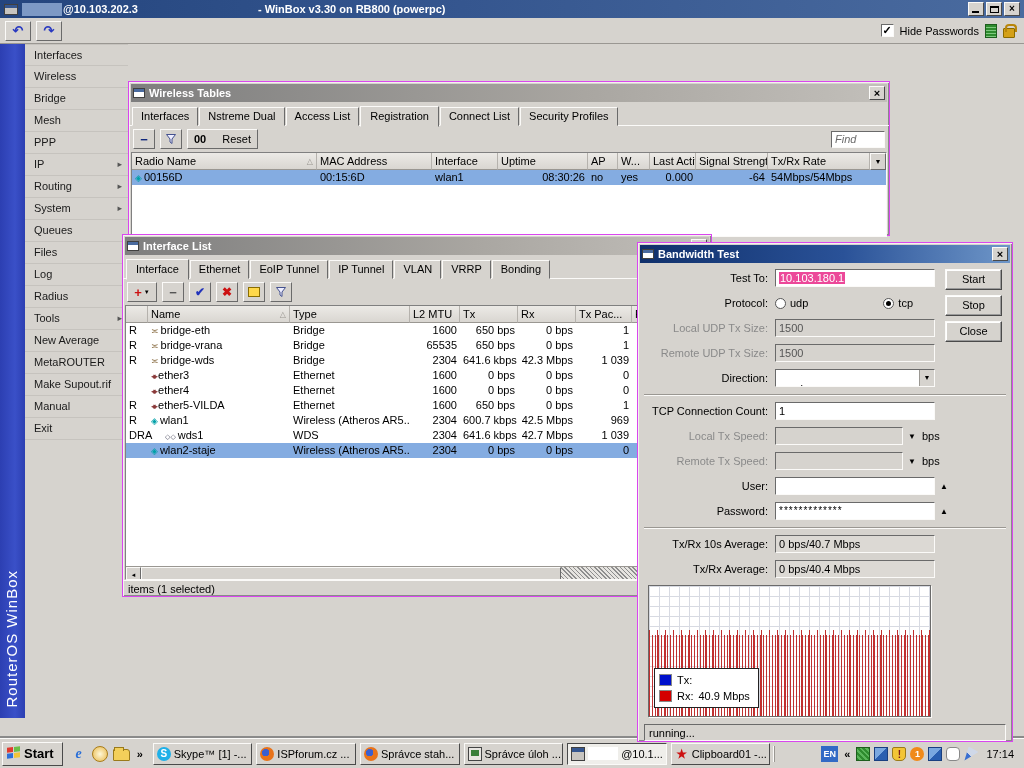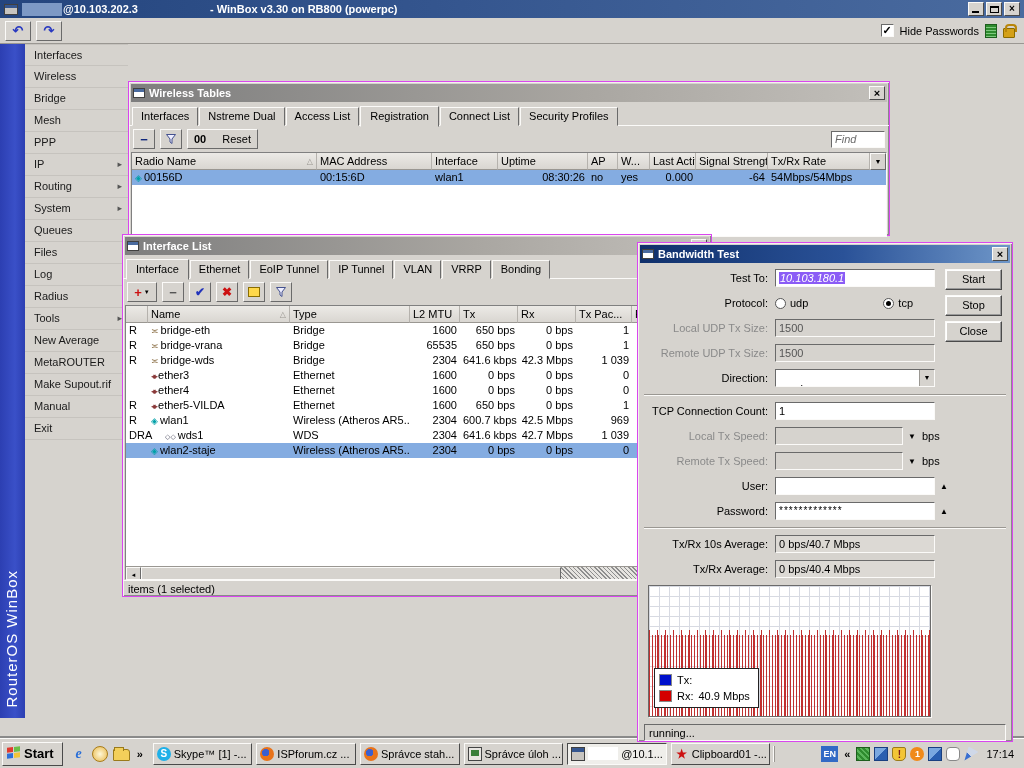--- a/index.html
+++ b/index.html
@@ -7,21 +7,21 @@
   body { font-family:"Liberation Sans", sans-serif; font-size:11px; color:#000; background:#d6d3ce; }
   .screen { position:relative; width:1024px; height:768px; background:#d6d3ce; overflow:hidden; }
 
   
   .main-titlebar { position:absolute; left:0; top:0; width:1024px; height:18px;
     background:linear-gradient(90deg,#24457e 0%,#35568f 45%,#4a6b9f 100%);
     display:flex; align-items:center; padding:0 4px; color:#fff; font-weight:bold; }
   .app-icon { width:14px; height:11px; background:#c8c5c0; border:1px solid #404040; margin-right:4px; position:relative; }
   .app-icon::before { content:""; position:absolute; left:0; top:0; right:0; height:3px; background:#35568f; }
   .censor-block { display:inline-block; width:40px; height:13px; background:#7d99c5; margin-right:1px; }
-  .main-title-app { margin-left:72px; }
+  .main-title-app { margin-left:120px; }
   .win-ctrls { margin-left:auto; display:flex; gap:2px; }
   .cbtn { width:16px; height:14px; background:#d6d3ce; border:1px solid; border-color:#fbfaf8 #4a4a4a #4a4a4a #fbfaf8;
     color:#000; font-size:10px; line-height:12px; text-align:center; font-weight:bold; position:relative; }
   .cbtn .min { position:absolute; left:3px; bottom:2px; width:7px; height:2px; background:#000; }
   .cbtn .max { position:absolute; left:3px; top:3px; width:9px; height:7px; border:1px solid #000; border-top-width:2px; }
 
   .main-toolbar { position:absolute; left:0; top:18px; width:1024px; height:26px; background:#d6d3ce;
     border-bottom:1px solid #9a9792; display:flex; align-items:center; padding:0 5px; gap:5px; }
   .tool-btn { width:26px; height:20px; background:#d6d3ce; border:1px solid; border-color:#fbfaf8 #6a6a6a #6a6a6a #fbfaf8;
     text-align:center; line-height:18px; font-size:13px; color:#2a3ac0; font-weight:bold; }
@@ -111,21 +111,21 @@
   .statusbar { height:18px; line-height:17px; padding:0 5px; border-top:1px solid #fbfaf8; }
 
   
   .brow { display:flex; align-items:center; height:20px; margin:5px 8px 1px 8px; }
   .blabel { width:122px; text-align:right; margin-right:7px; white-space:nowrap; }
   .blabel.dis { color:#8a8a8a; }
   .field { width:160px; height:18px; border:1px solid; border-color:#6a6a6a #fbfaf8 #fbfaf8 #6a6a6a;
     background:#fff; padding:1px 3px; line-height:14px; white-space:nowrap; overflow:hidden; }
   .field.dis { background:#d6d3ce; color:#555; }
   .field.ro { background:#dcd9d4; }
-  .seltext { background:#8b5cf6; color:#fff; padding:0 1px;font-style:italic; }
+  .seltext { background:#ec4899; color:#fff; padding:0 1px; }
   .combo { display:flex; padding:0; }
   .combo .ctext { flex:1; padding:12px 3px; }
   .combo .cbtn2 { width:15px; background:#d6d3ce; border-left:1px solid #9a9792; text-align:center; font-size:7px; line-height:15px; }
   .radio { width:11px; height:11px; border-radius:50%; background:#fff; border:1px solid #555; margin-right:4px; position:relative; }
   .radio.on::before { content:""; position:absolute; left:2px; top:2px; width:5px; height:5px; border-radius:50%; background:#000; }
   .tri { font-size:8px; margin-left:5px; }
   .bsep { height:2px; border-top:1px solid #9a9792; border-bottom:1px solid #fbfaf8; margin:6px 6px 2px 6px; }
   .bw-buttons { position:absolute; right:10px; top:26px; display:flex; flex-direction:column; gap:5px; }
   .pbtn { width:57px; height:21px; background:#d6d3ce; border:1px solid; border-color:#fbfaf8 #4a4a4a #4a4a4a #fbfaf8;
     box-shadow:inset -1px -1px 0 #9a9a9a, inset 1px 1px 0 #fff; text-align:center; line-height:19px; }

